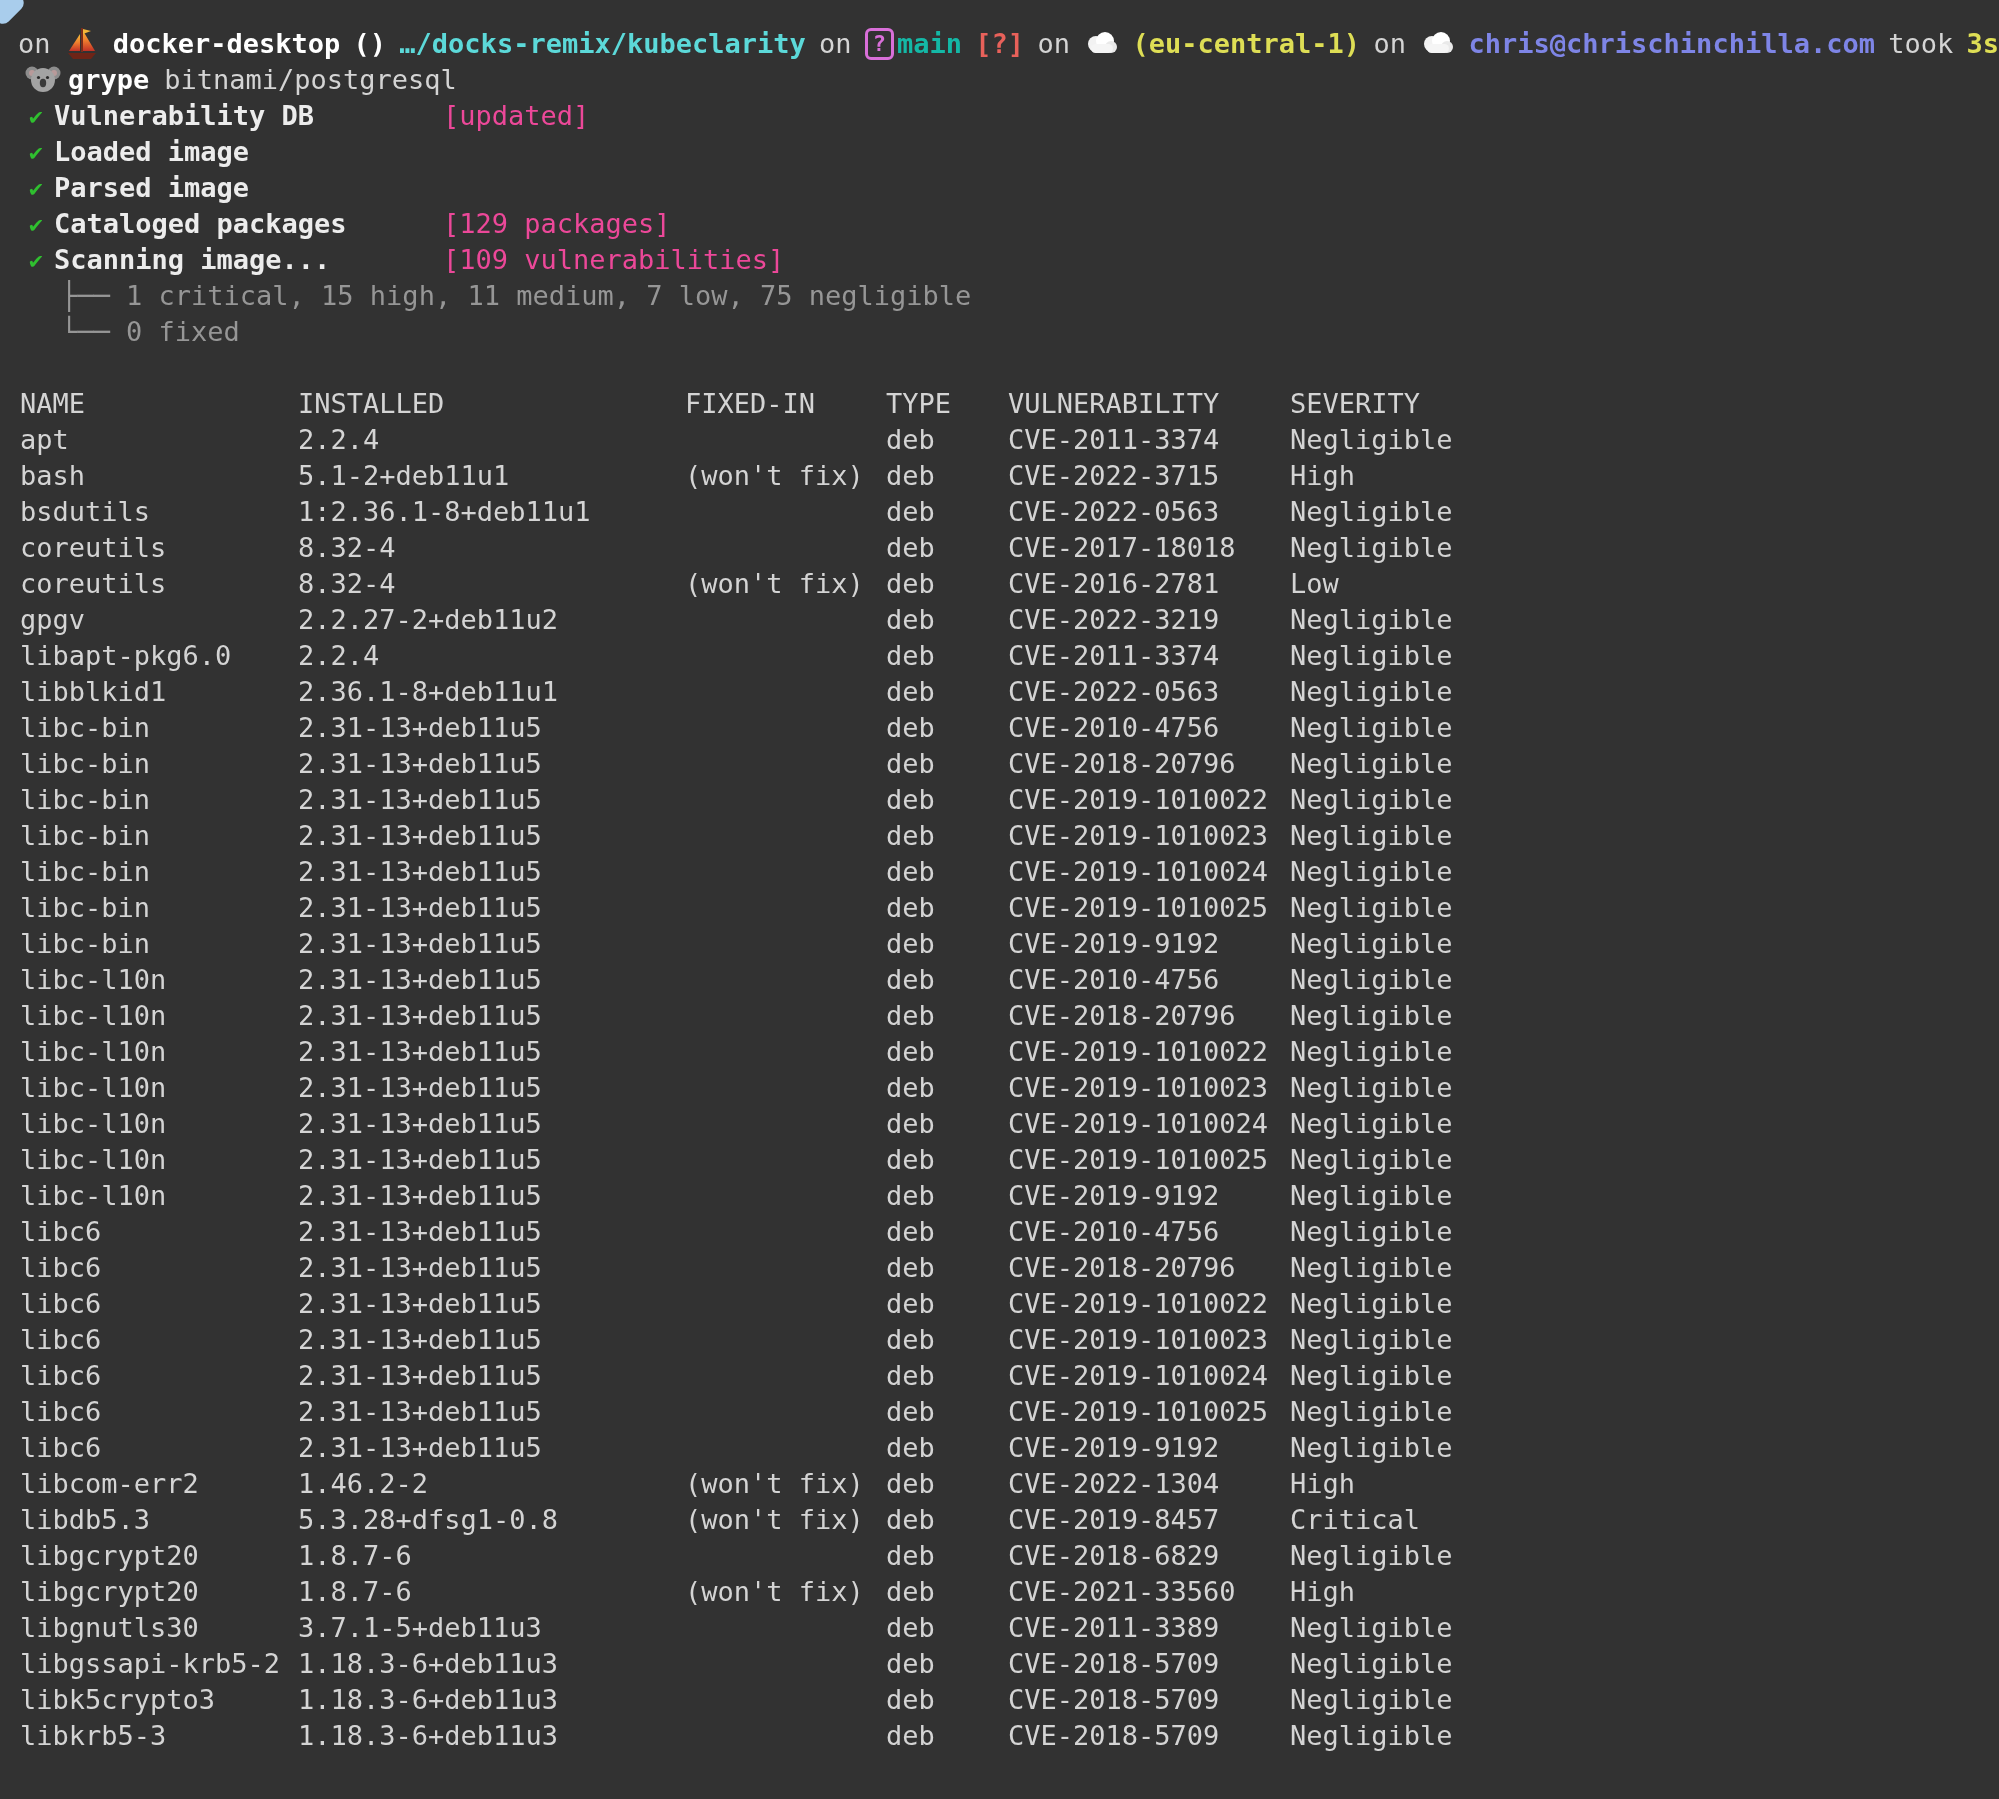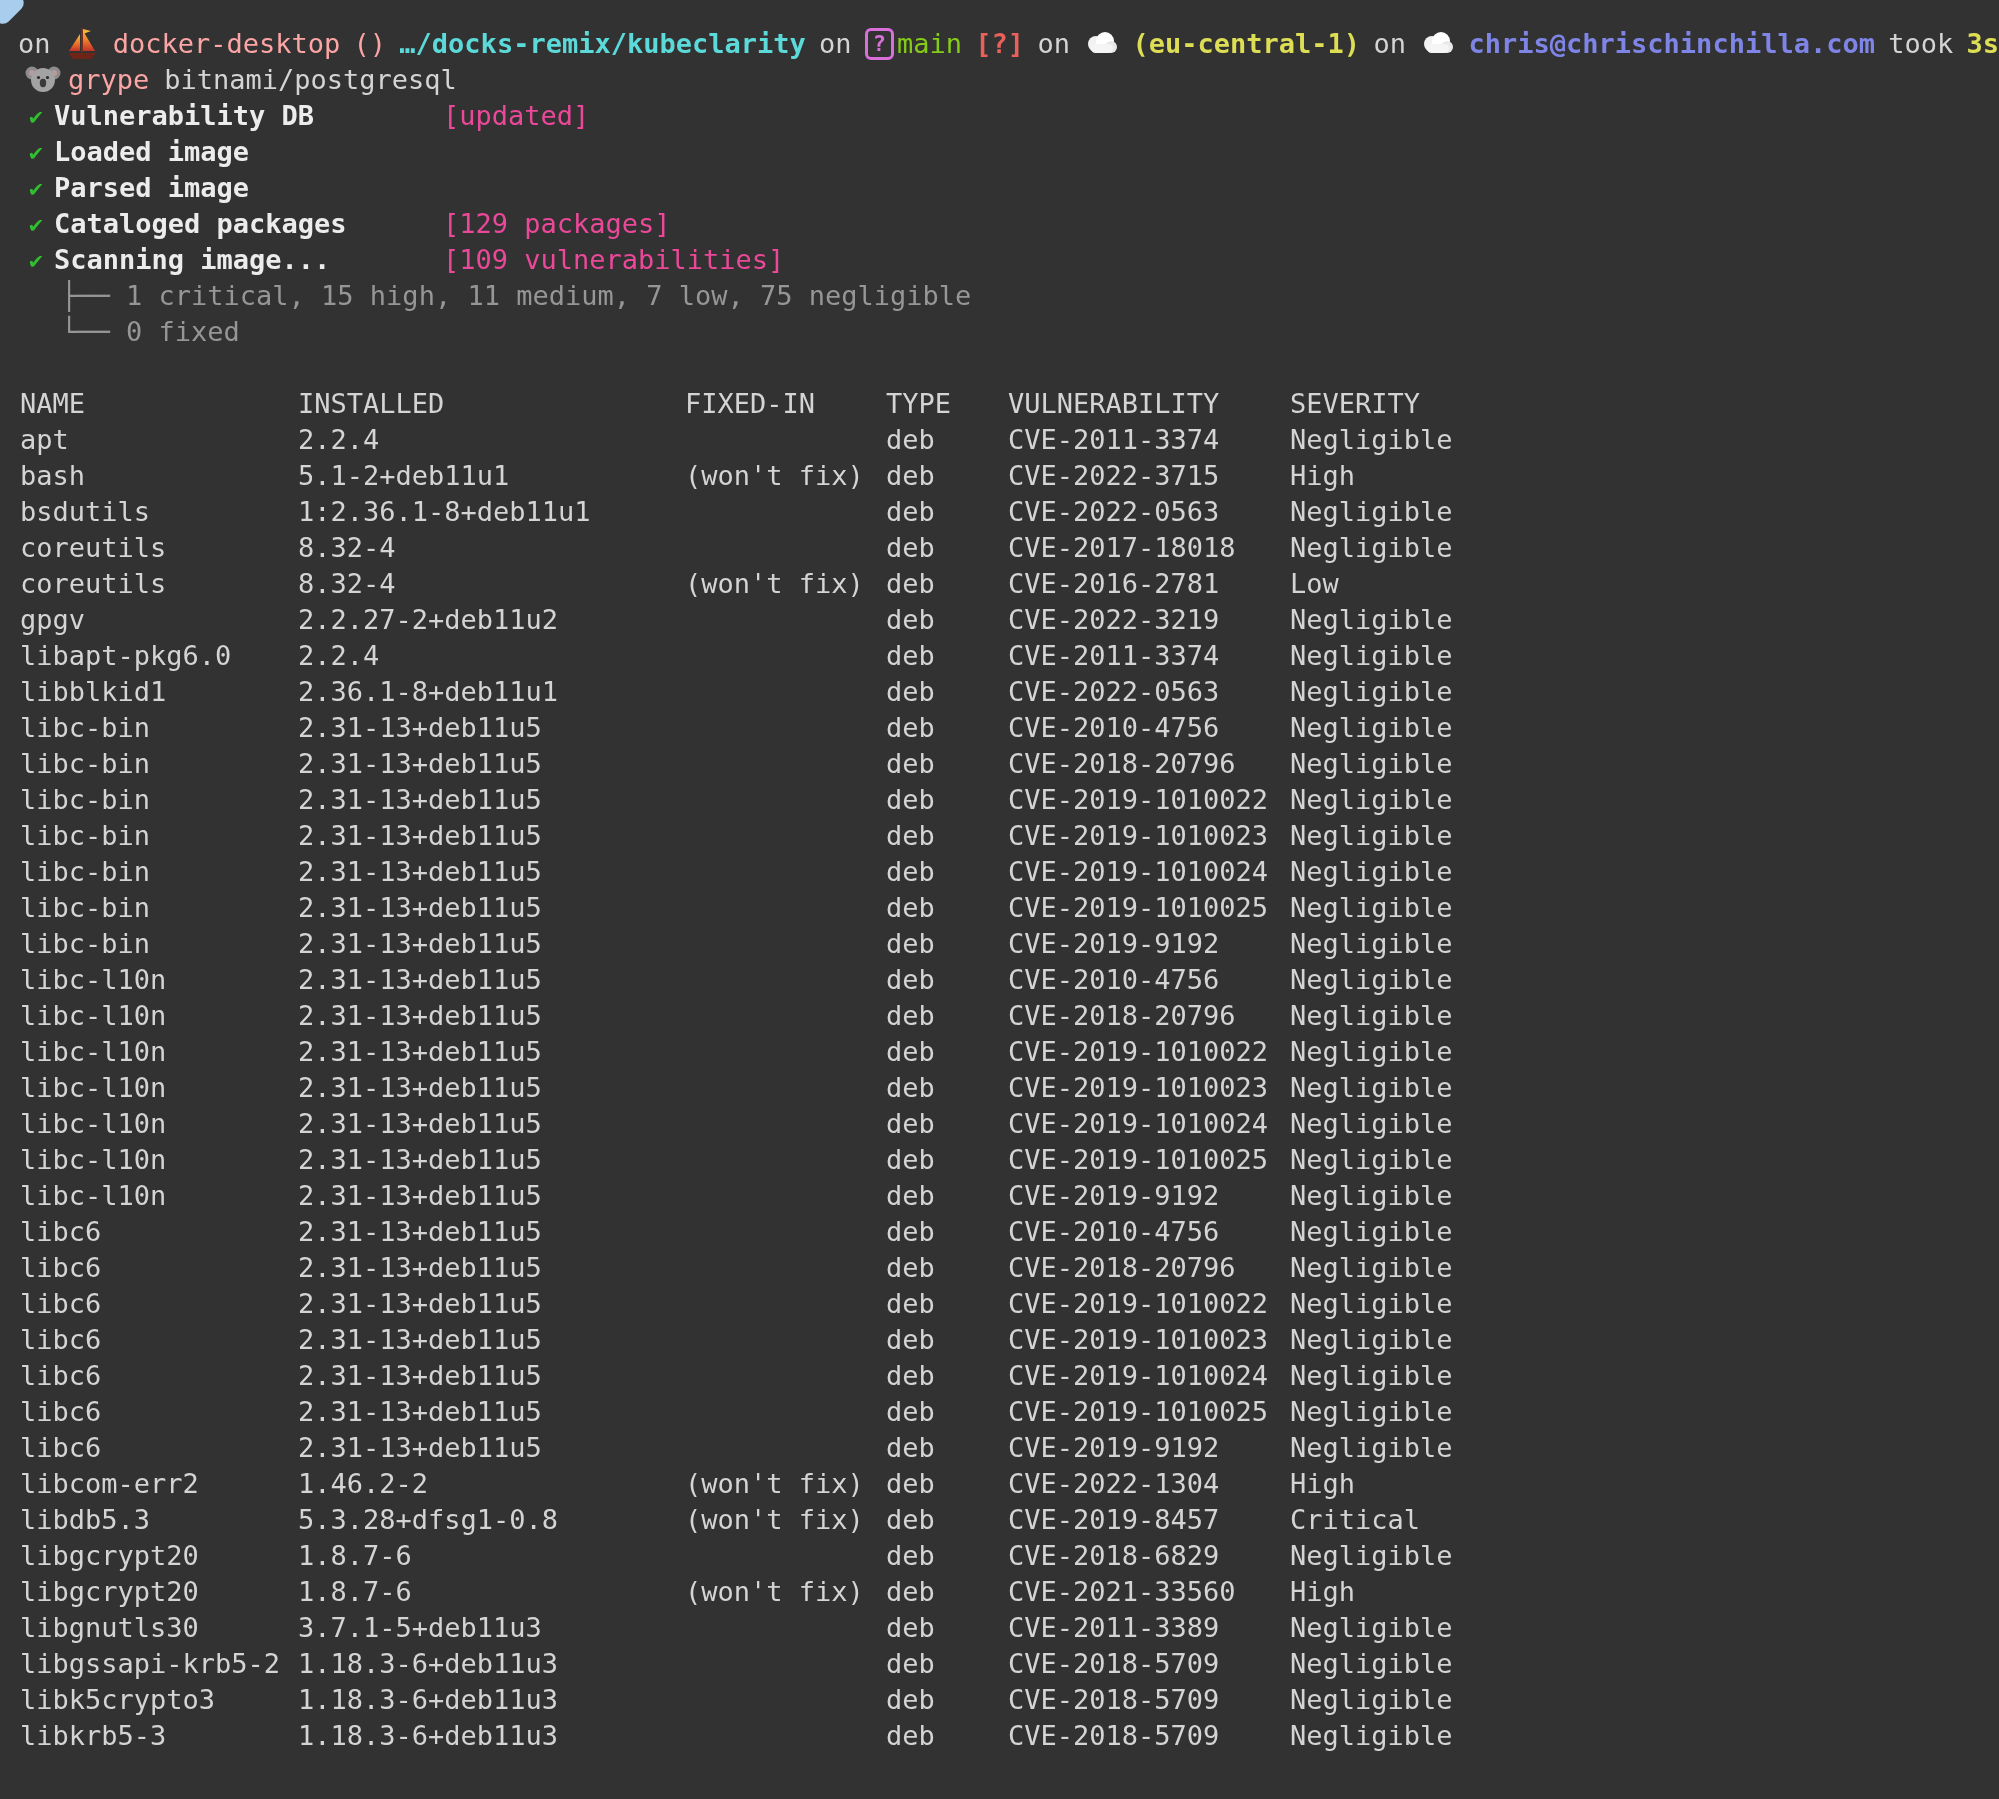--- a/index.html
+++ b/index.html
@@ -9,23 +9,23 @@
     font-family:"DejaVu Sans Mono", monospace;
     font-size:27px;line-height:36px;
     color:#d4d4d4;
     overflow:hidden;
     position:relative;
   }
   .term{position:absolute;inset:0;padding:26px 0 0 0;}
   .line{height:36px;white-space:pre;padding-left:18px;position:relative;display:flex;align-items:center;}
   
   .t-dim{color:#d4d4d4;}
-  .t-green{color:#fca5a5;font-weight:normal;}
+  .t-green{color:#ffffff;font-weight:bold;}
   .t-cyan{color:#5cd9d9;font-weight:bold;}
-  .t-magenta{color:#84cc16;font-weight:normal;}
+  .t-magenta{color:#14b8a6;font-weight:bold;}
   .t-red{color:#e8615a;font-weight:bold;}
   .t-yellow{color:#dede55;font-weight:bold;}
   .t-blue{color:#7e85e6;font-weight:bold;}
   .t-gray{color:#969696;}
   .sp{display:inline-block;width:15px;}
   
   .icon{display:inline-flex;align-items:center;justify-content:center;width:40px;height:36px;vertical-align:middle;}
   .branch-box{
     display:inline-flex;align-items:center;justify-content:center;
     border:3px solid #d96fd9;border-radius:6px;

